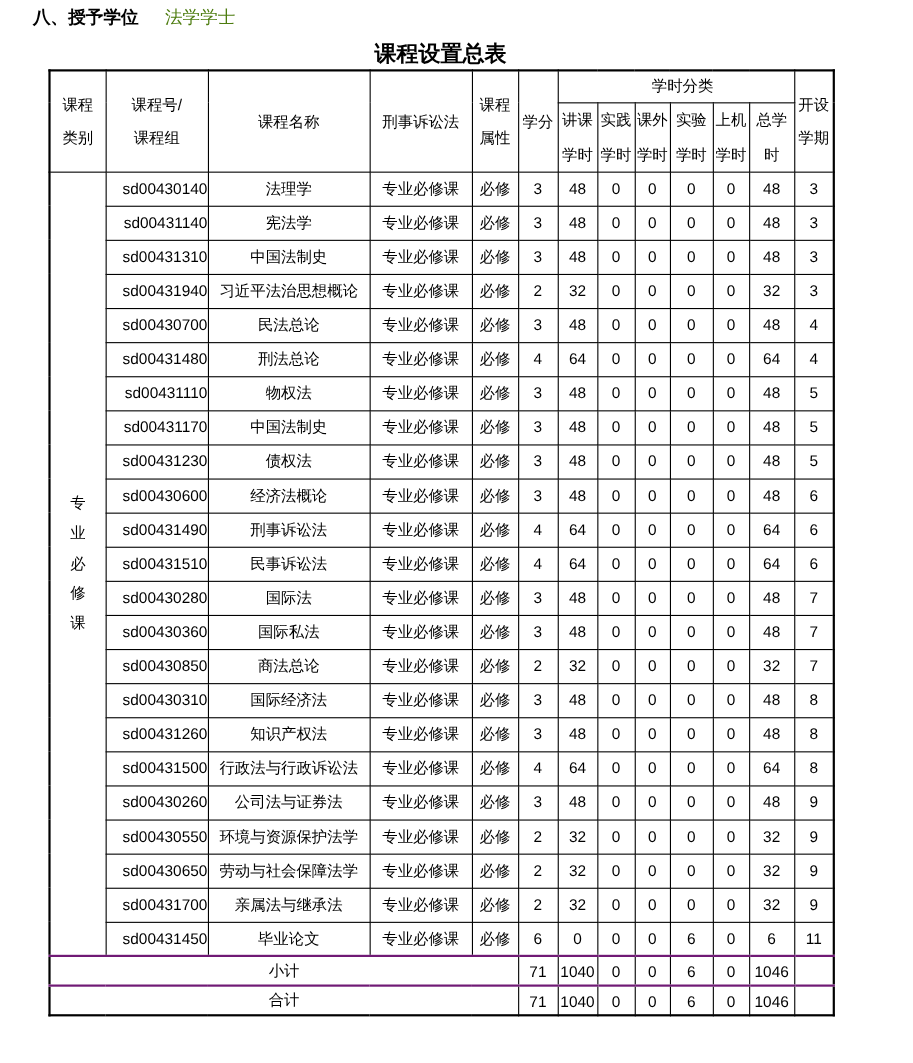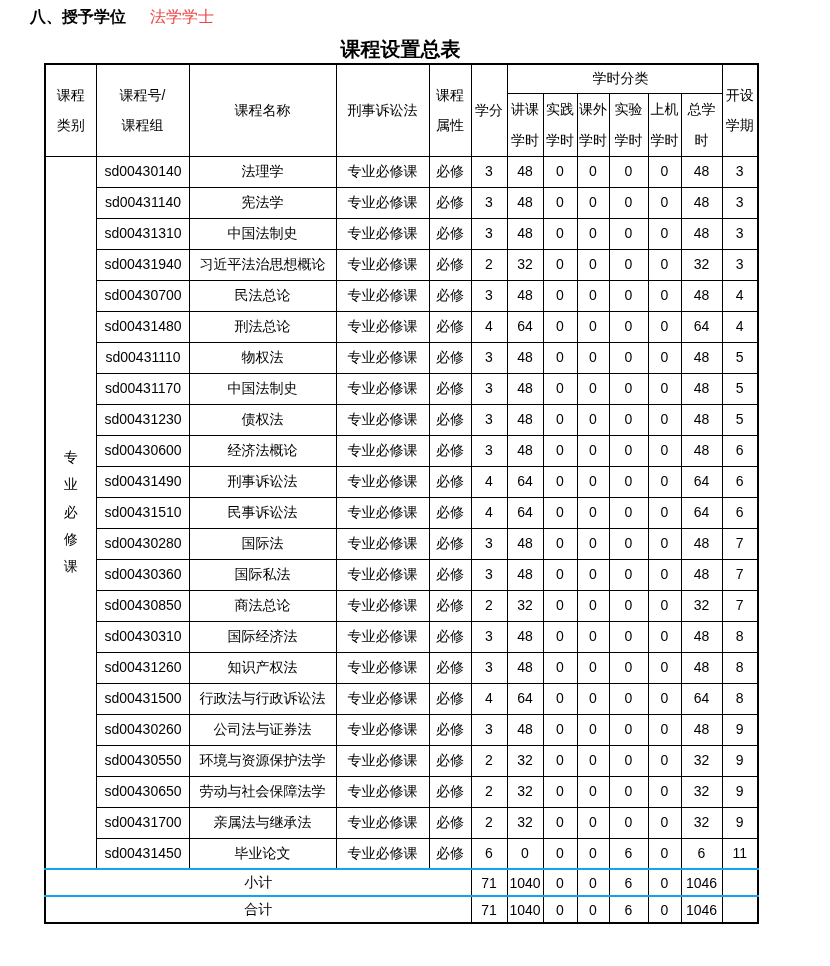--- a/index.html
+++ b/index.html
@@ -11,21 +11,21 @@
     font-family: "Liberation Sans", sans-serif;
     overflow: hidden;
   }
   .h1 {
     margin: 7px 0 0 30px;
     font-size: 16px; line-height: 20px;
     font-weight: bold;
   }
   .degree-value {
     font-weight: normal;
-    color: #ef4444;
+    color: #4d7c0f;
     margin-left: 24px;
   }
   .h2 {
     margin: 5px 0 0 30px;
     font-size: 16px; line-height: 20px;
     font-weight: bold;
   }
   .table-title {
     width: 713px;
     margin: 12px 0 4px 44px;
@@ -52,28 +52,28 @@
   thead th {
     white-space: pre-line;
     line-height: 2.15;
     font-weight: normal;
   }
   thead tr.hdr-top { height: 29px; }
   thead tr.hdr-top th.group-th { line-height: 1.4; padding-left: 12px; }
   thead tr.hdr-sub { height: 63px; }
   tbody tr { height: 31px; }
   tbody td { line-height: 1.25; }
-  td.code-cell { text-align: center; padding-left: 1px; }
+  td.code-cell { text-align: right; padding-left: 1px; }
   td.cat-cell {
     white-space: pre-line;
     line-height: 1.95;
     vertical-align: middle;
   }
   tfoot tr { height: 27px; }
-  tfoot td { border-top: 2px solid #0ea5e9; }
+  tfoot td { border-top: 2px solid #701a75; }
 </style>
 </head>
 <body>
 
 <div>
 
   <div class="h1">
     <span>八、授予学位</span><span class="degree-value">法学学士</span>
   </div>
 

